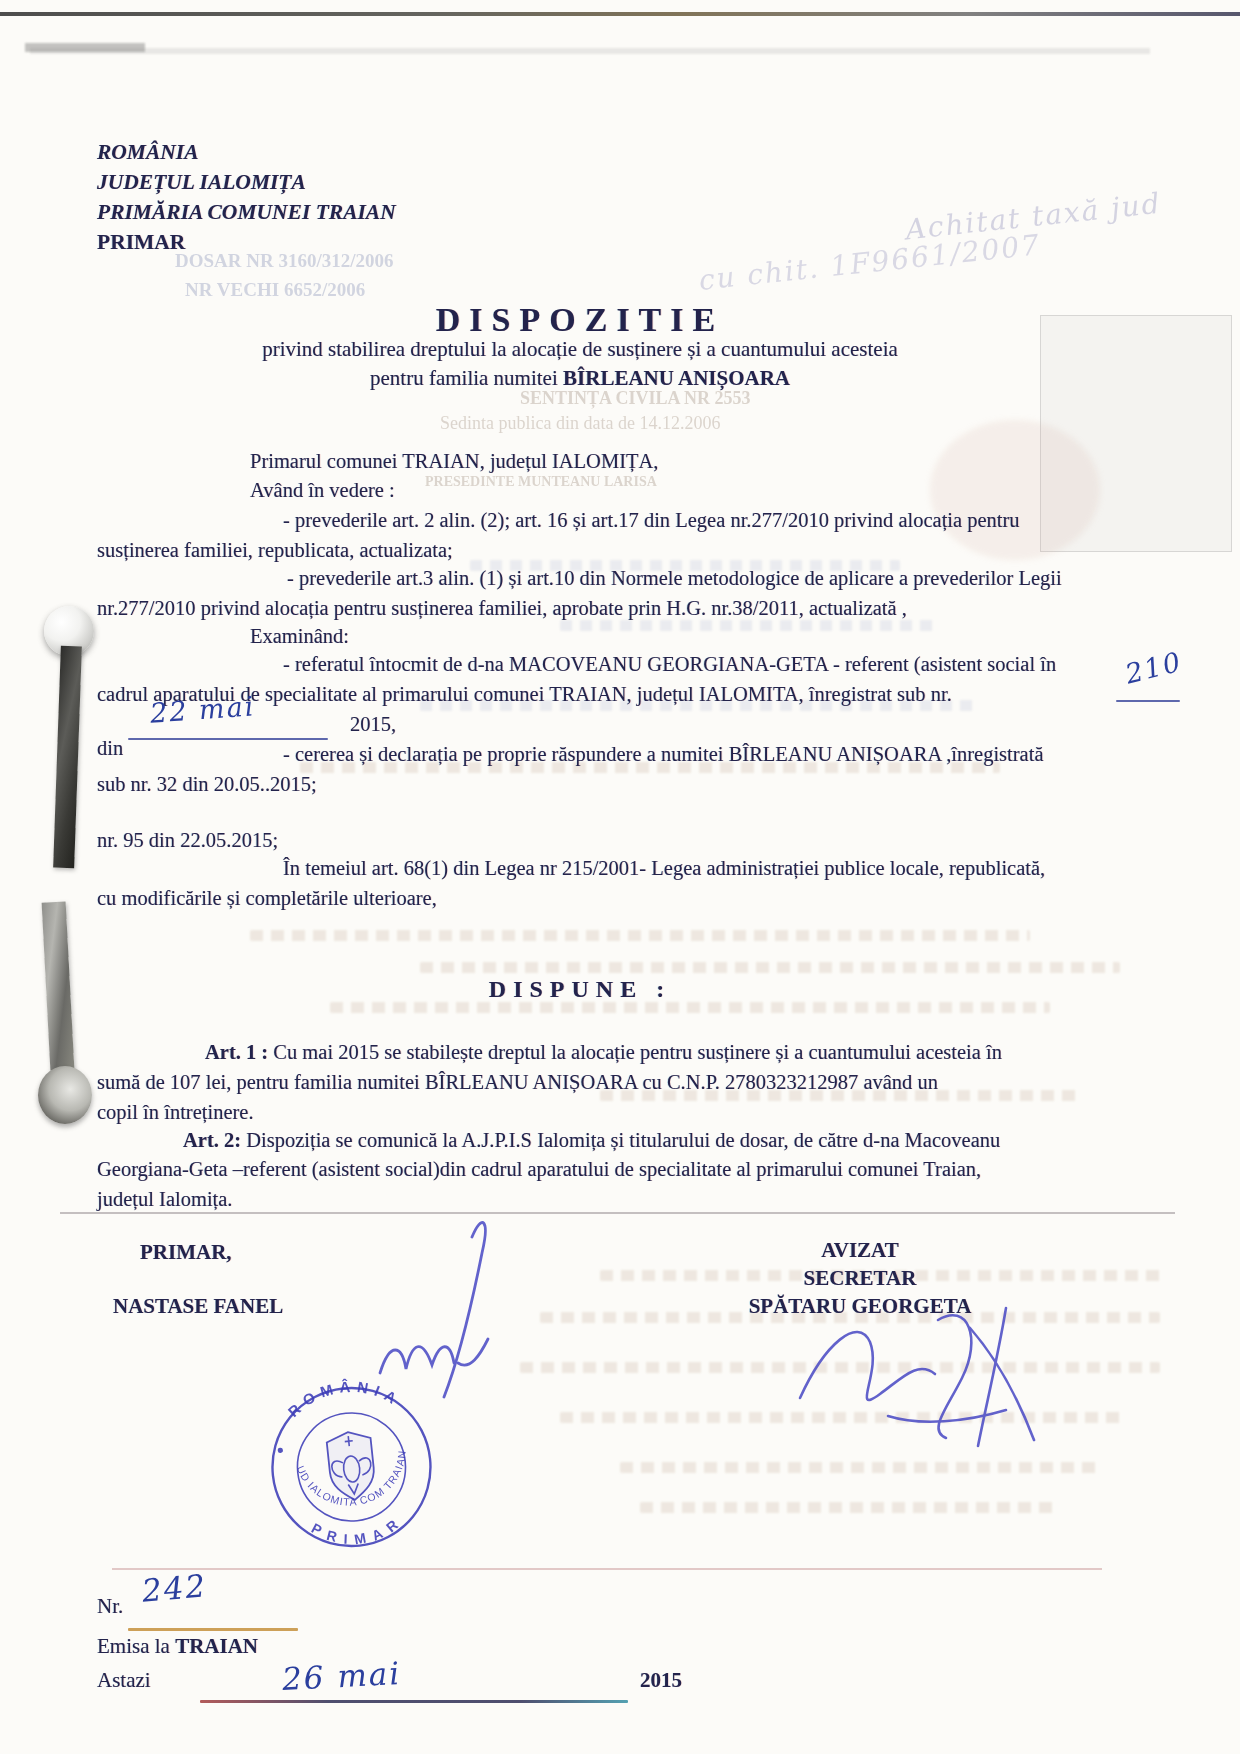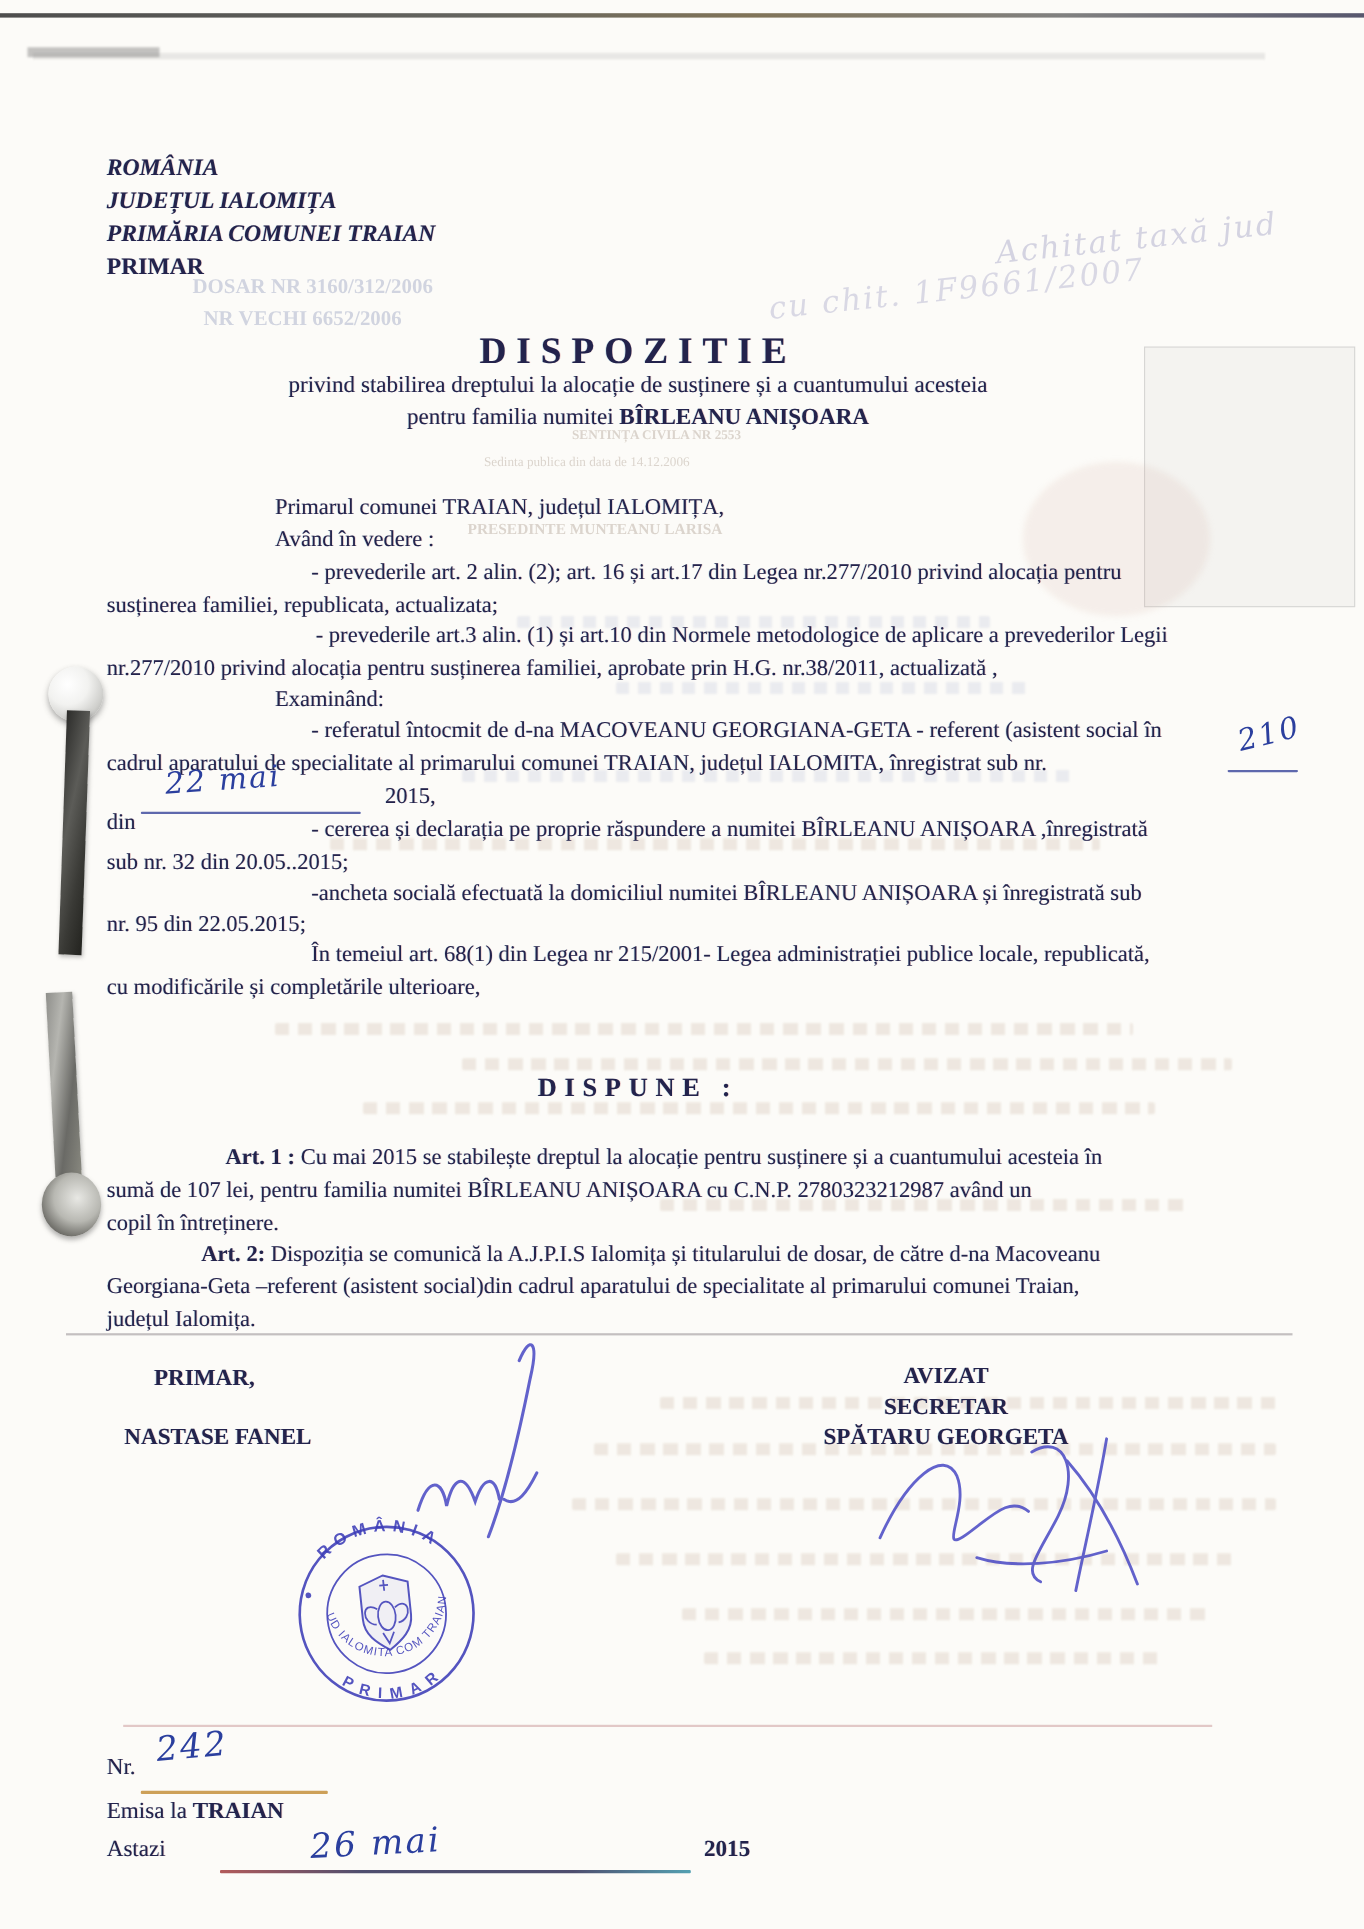--- a/index.html
+++ b/index.html
@@ -16,21 +16,21 @@
   .dispune{font-size:24px;font-weight:bold;letter-spacing:7px;}
   .center-band{left:50px;width:1060px;text-align:center;}
   .bold{font-weight:bold;}
   .artlbl{font-weight:bold;}
   .signame{font-size:21px;font-weight:bold;}
   
   .hand{font-family:"DejaVu Serif", serif;font-style:italic;color:#2b3f9e;letter-spacing:2px;}
   
   .bleed{font-weight:bold;color:rgba(140,150,185,.38);font-size:19px;
          filter:blur(.4px);text-shadow:none;}
-  .bleed-warm{font-weight:bold;color:rgba(170,156,140,.40);font-size:12px;filter:blur(.5px);}
+  .bleed-warm{font-weight:bold;color:rgba(170,156,140,.40);font-size:18px;filter:blur(.5px);}
   .bleed-stripe{position:absolute;height:11px;border-radius:2px;filter:blur(.8px);
       background:repeating-linear-gradient(90deg, rgba(186,158,130,.20) 0 13px, rgba(186,158,130,0) 13px 21px);}
   .bleed-stripe.cool{background:repeating-linear-gradient(90deg, rgba(150,160,200,.17) 0 12px, rgba(150,160,200,0) 12px 20px);}
   .rule{position:absolute;height:1.5px;background:rgba(150,142,146,.55);}
   .hand-underline{position:absolute;height:2px;background:#36449a;opacity:.8;border-radius:1px;}
   
   .topline{position:absolute;left:0;top:12px;width:1240px;height:4px;
       background:linear-gradient(90deg,#2f2f2f 0%,#4a4a44 35%,#6b5c3c 55%,#6b6b6b 78%,#3a3a55 100%);opacity:.85;}
   .smudge{position:absolute;filter:blur(1px);}
   .fastener-strip{position:absolute;box-shadow:1px 2px 4px rgba(60,60,60,.35);}
@@ -94,21 +94,20 @@
   <div class="abs print" style="left:283px;top:652px;">-  referatul întocmit de d-na MACOVEANU GEORGIANA-GETA  - referent (asistent social în</div>
   <div class="abs print" style="left:97px;top:682px;">cadrul aparatului de specialitate al primarului comunei TRAIAN, județul IALOMITA, înregistrat sub nr.</div>
   <div class="abs hand" style="left:1125px;top:652px;font-size:27px;transform:rotate(-14deg);">210</div>
   <div class="hand-underline" style="left:1116px;top:700px;width:64px;"></div>
   <div class="abs print" style="left:97px;top:736px;">din</div>
   <div class="abs hand" style="left:150px;top:694px;font-size:27px;transform:rotate(-4deg);">22 mai</div>
   <div class="hand-underline" style="left:128px;top:738px;width:200px;"></div>
   <div class="abs print" style="left:350px;top:712px;">2015,</div>
   <div class="abs print" style="left:283px;top:742px;">- cererea și declarația pe proprie răspundere a numitei BÎRLEANU ANIȘOARA ,înregistrată</div>
   <div class="abs print" style="left:97px;top:772px;">sub nr. 32 din 20.05..2015;</div>
-  <div class="abs print" style="left:283px;top:800px;">-ancheta socială  efectuată la domiciliul numitei BÎRLEANU ANIȘOARA și înregistrată sub</div>
   <div class="abs print" style="left:97px;top:828px;">nr. 95  din 22.05.2015;</div>
   <div class="abs print" style="left:283px;top:856px;">În temeiul  art. 68(1) din   Legea nr 215/2001- Legea  administrației publice locale, republicată,</div>
   <div class="abs print" style="left:97px;top:886px;">cu modificările și completările ulterioare,</div>
 
   <div class="abs print dispune center-band" style="top:975px;">DISPUNE :</div>
   <div class="abs print" style="left:205px;top:1040px;"><span class="artlbl">Art. 1 :</span><span>  Cu mai 2015 se stabilește dreptul la  alocație  pentru susținere și a cuantumului acesteia în</span></div>
   <div class="abs print" style="left:97px;top:1070px;">sumă de 107  lei, pentru familia numitei  BÎRLEANU ANIȘOARA cu  C.N.P. 2780323212987  având un</div>
   <div class="abs print" style="left:97px;top:1100px;">copil în întreținere.</div>
   <div class="abs print" style="left:183px;top:1128px;"><span class="artlbl">Art. 2:</span><span> Dispoziția  se comunică la A.J.P.I.S Ialomița și titularului de dosar, de către d-na Macoveanu</span></div>
   <div class="abs print" style="left:97px;top:1157px;">Georgiana-Geta –referent  (asistent social)din cadrul aparatului de specialitate al primarului comunei Traian,</div>

